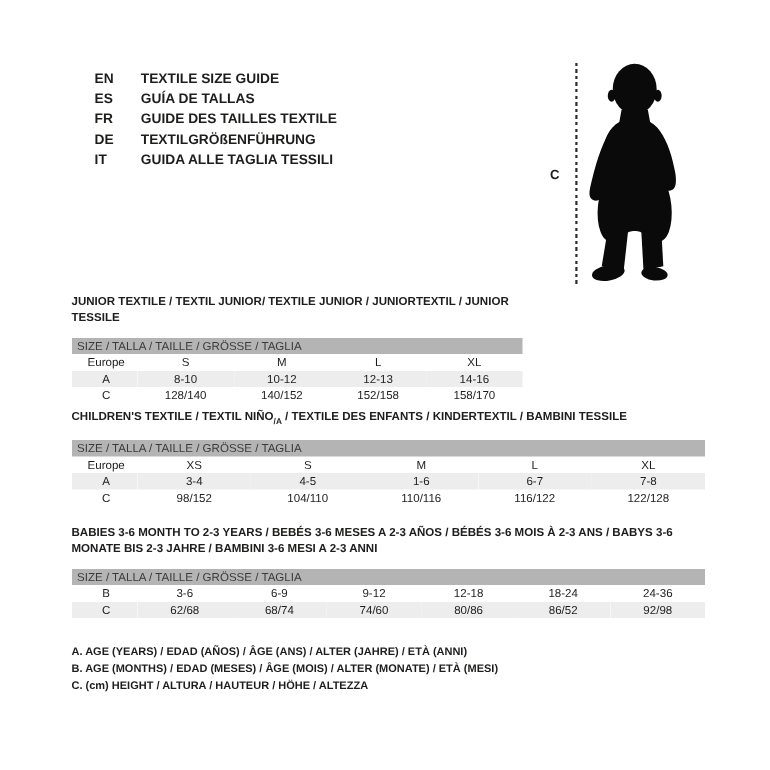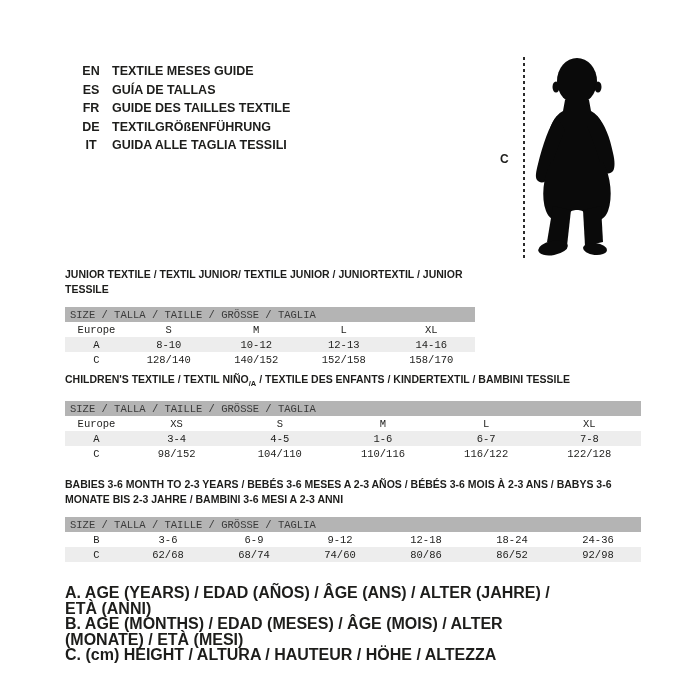--- a/index.html
+++ b/index.html
@@ -7,21 +7,21 @@
   body { font-family: "Liberation Sans", sans-serif; color: #1d1d1b; }
   .page {
     position: relative;
     width: 700px;
     height: 700px;
     background: #ffffff;
     overflow: hidden;
   }
 
   
-  .languages { position: absolute; left: 70px; top: 62px; text-align: center; }
+  .languages { position: absolute; left: 86px; top: 62px; }
   .lang-row { display: flex; line-height: 18.5px; }
   .lang-code { width: 42px; font-weight: bold; font-size: 12.5px; }
   .lang-label { font-weight: bold; font-size: 12.5px; }
 
   
   .figure { position: absolute; left: 0; top: 0; width: 700px; height: 0; }
   .measure-line {
     position: absolute; left: 523px; top: 57px;
     width: 2px; height: 203px;
     background: repeating-linear-gradient(to bottom, #2b2b2b 0 3px, transparent 3px 6px);
@@ -32,46 +32,46 @@
   }
   .baby-svg { position: absolute; left: 531px; top: 56px; }
 
   
   .section { position: absolute; left: 65px; }
   .section-title { font-size: 10.5px; font-weight: bold; line-height: 15px; margin-bottom: 10px; color: #1d1d1b; }
   .section-title sub { font-size: 7.5px; }
   .size-table { border-collapse: collapse; table-layout: fixed; width: 100%; }
   .size-table th, .size-table td {
     font-size: 10.5px; font-weight: normal; height: 15px;
-    padding: 0; vertical-align: middle; white-space: nowrap; overflow: hidden; font-family: Liberation Mono, monospace;
+    padding: 0; vertical-align: middle; white-space: nowrap; overflow: hidden;
   }
   .size-table .bar-row th {
     background: #b4b4b4; text-align: left; padding-left: 5px;
     color: #3a3a3a; height: 15px;
   }
   .size-table td { text-align: center; color: #1d1d1b; }
   .size-table td.row-label { text-align: center; padding-left: 3px; }
   .size-table tr.stripe td { background: #ededed; }
   #section-junior   { top: 267px; width: 410px; }
   #section-children { top: 372px; width: 576px; }
   #section-babies   { top: 477px; width: 576px; }
 
   
   .notes { position: absolute; left: 65px; top: 585px; width: 520px; }
-  .note-line { font-size: 16px; font-weight: bold; line-height: 15.5px; color: #1d1d1b; }
+  .note-line { font-size: 10px; font-weight: bold; line-height: 15.5px; color: #1d1d1b; }
 </style>
 </head>
 <body>
 
 <div class="page">
 
   <div class="languages">
     <div class="lang-row">
       <span class="lang-code">EN</span>
-      <span class="lang-label">TEXTILE MESES GUIDE</span>
+      <span class="lang-label">TEXTILE SIZE GUIDE</span>
     </div>
     <div class="lang-row">
       <span class="lang-code">ES</span>
       <span class="lang-label">GUÍA DE TALLAS</span>
     </div>
     <div class="lang-row">
       <span class="lang-code">FR</span>
       <span class="lang-label">GUIDE DES TAILLES TEXTILE</span>
     </div>
     <div class="lang-row">

